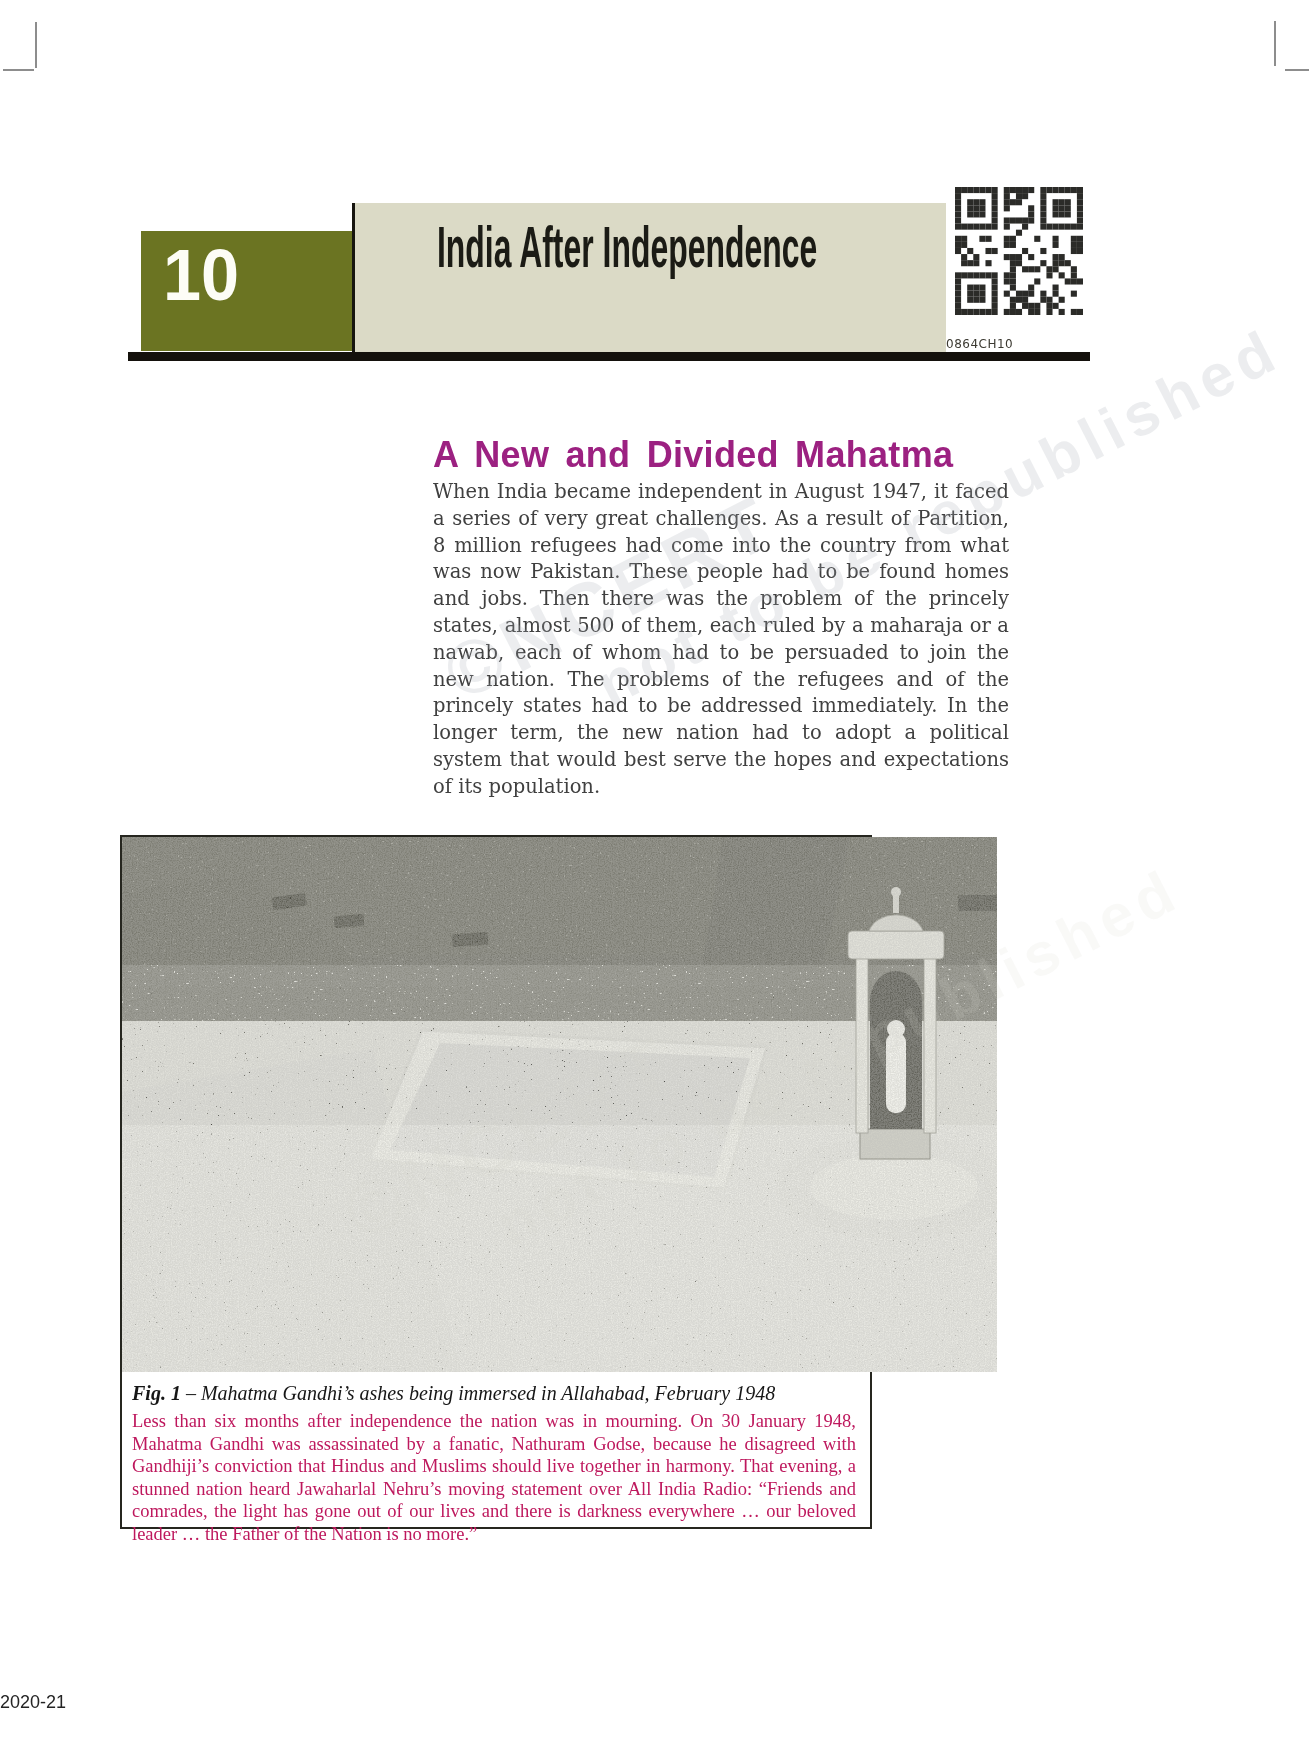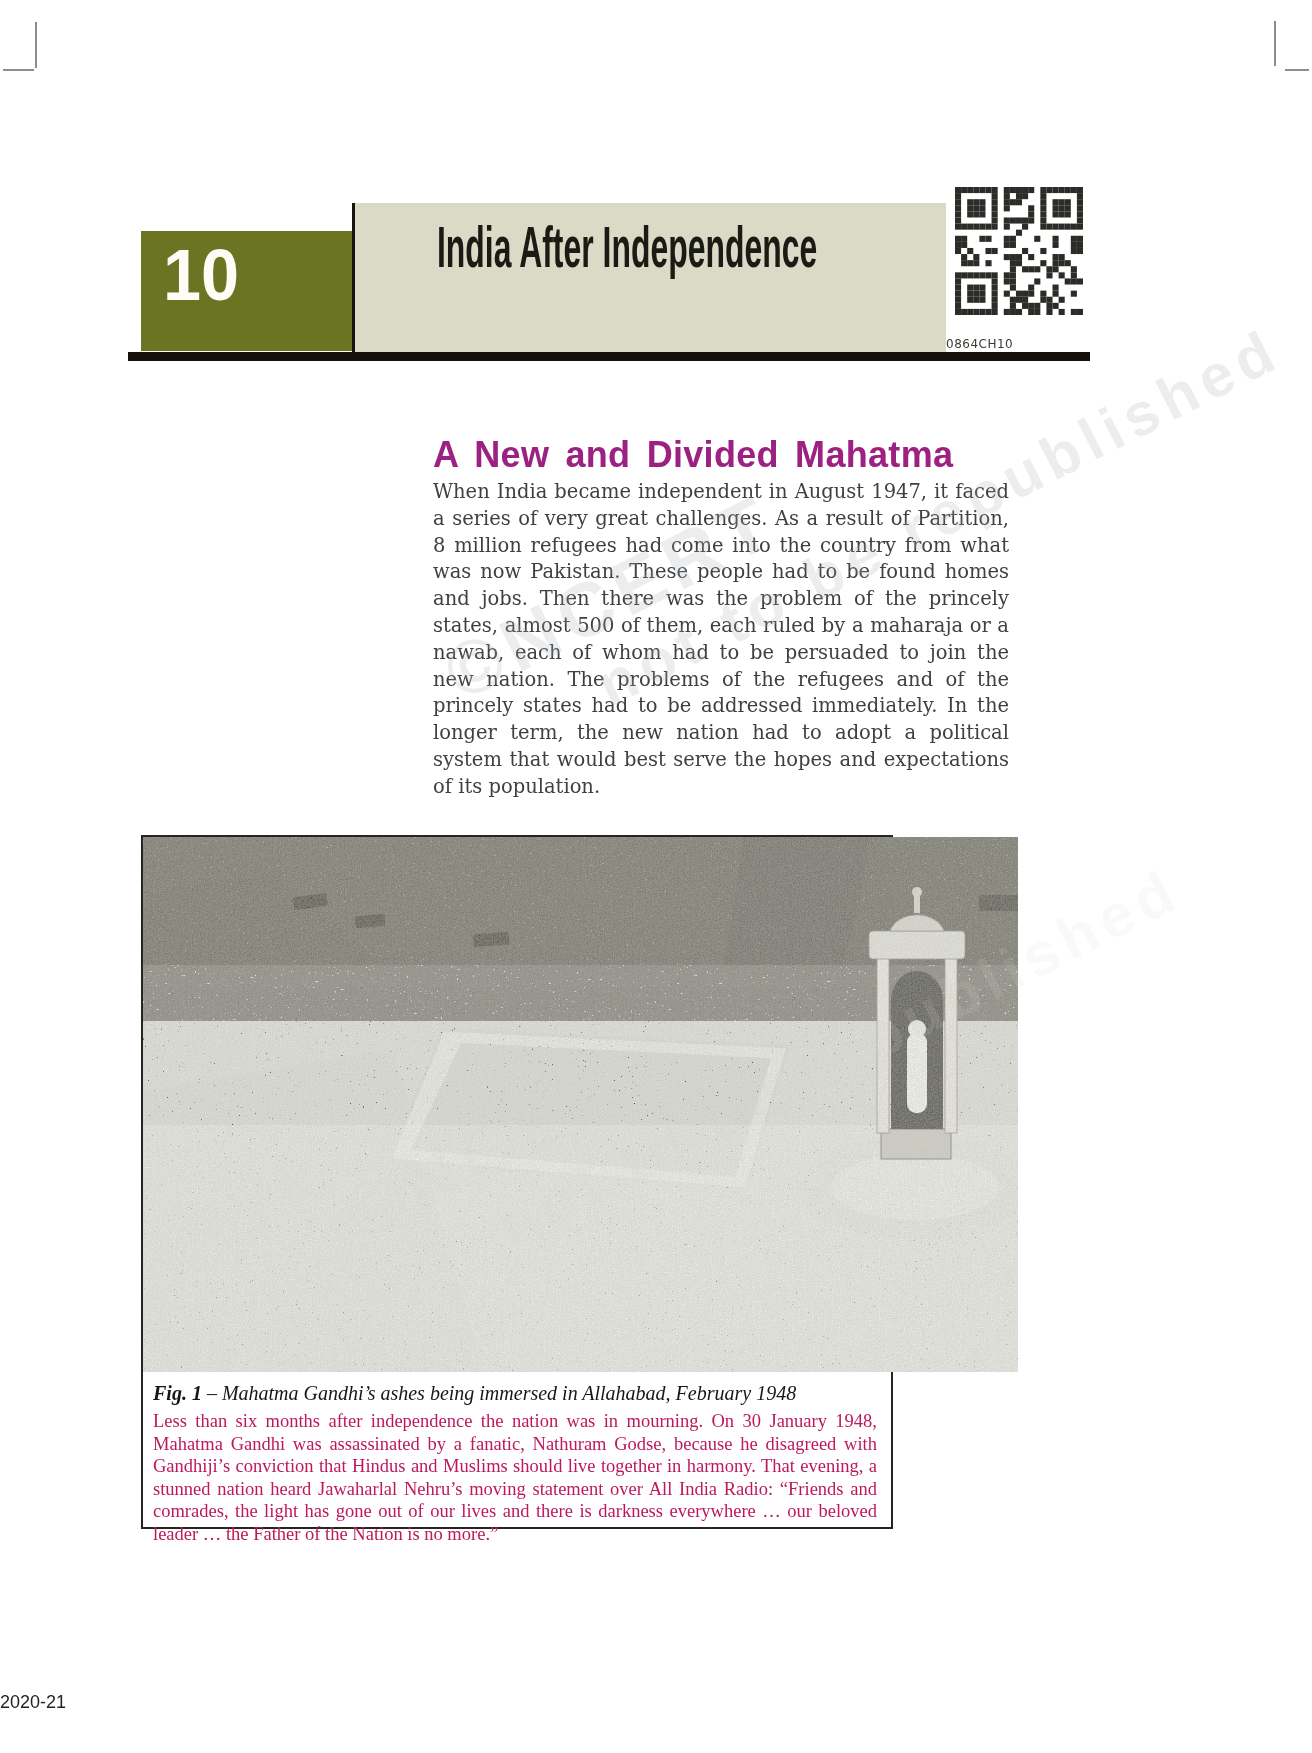--- a/index.html
+++ b/index.html
@@ -62,21 +62,21 @@
   }
   .body-text{
     position:absolute;left:433px;top:479px;width:576px;margin:0;
     font-family:"DejaVu Serif","Liberation Serif",serif;
     font-size:19.5px;line-height:26.8px;color:#404040;
     text-align:justify;
   }
 
   
   .figure-box{
-    position:absolute;left:141px;top:835px;width:752px;height:694px;
+    position:absolute;left:120px;top:835px;width:752px;height:694px;
     border:2px solid #26261f;background:#ffffff;box-sizing:border-box;margin:0;
   }
   .photo{display:block;width:875px;height:535px;}
   .figure-box figcaption{padding:9px 14px 0 10px;}
   .fig-caption{
     margin:0;font-family:"Liberation Serif",serif;font-style:italic;
     font-size:20px;line-height:24px;color:#161616;
   }
   .fig-caption .fig-label{font-weight:700;}
   .fig-desc{

